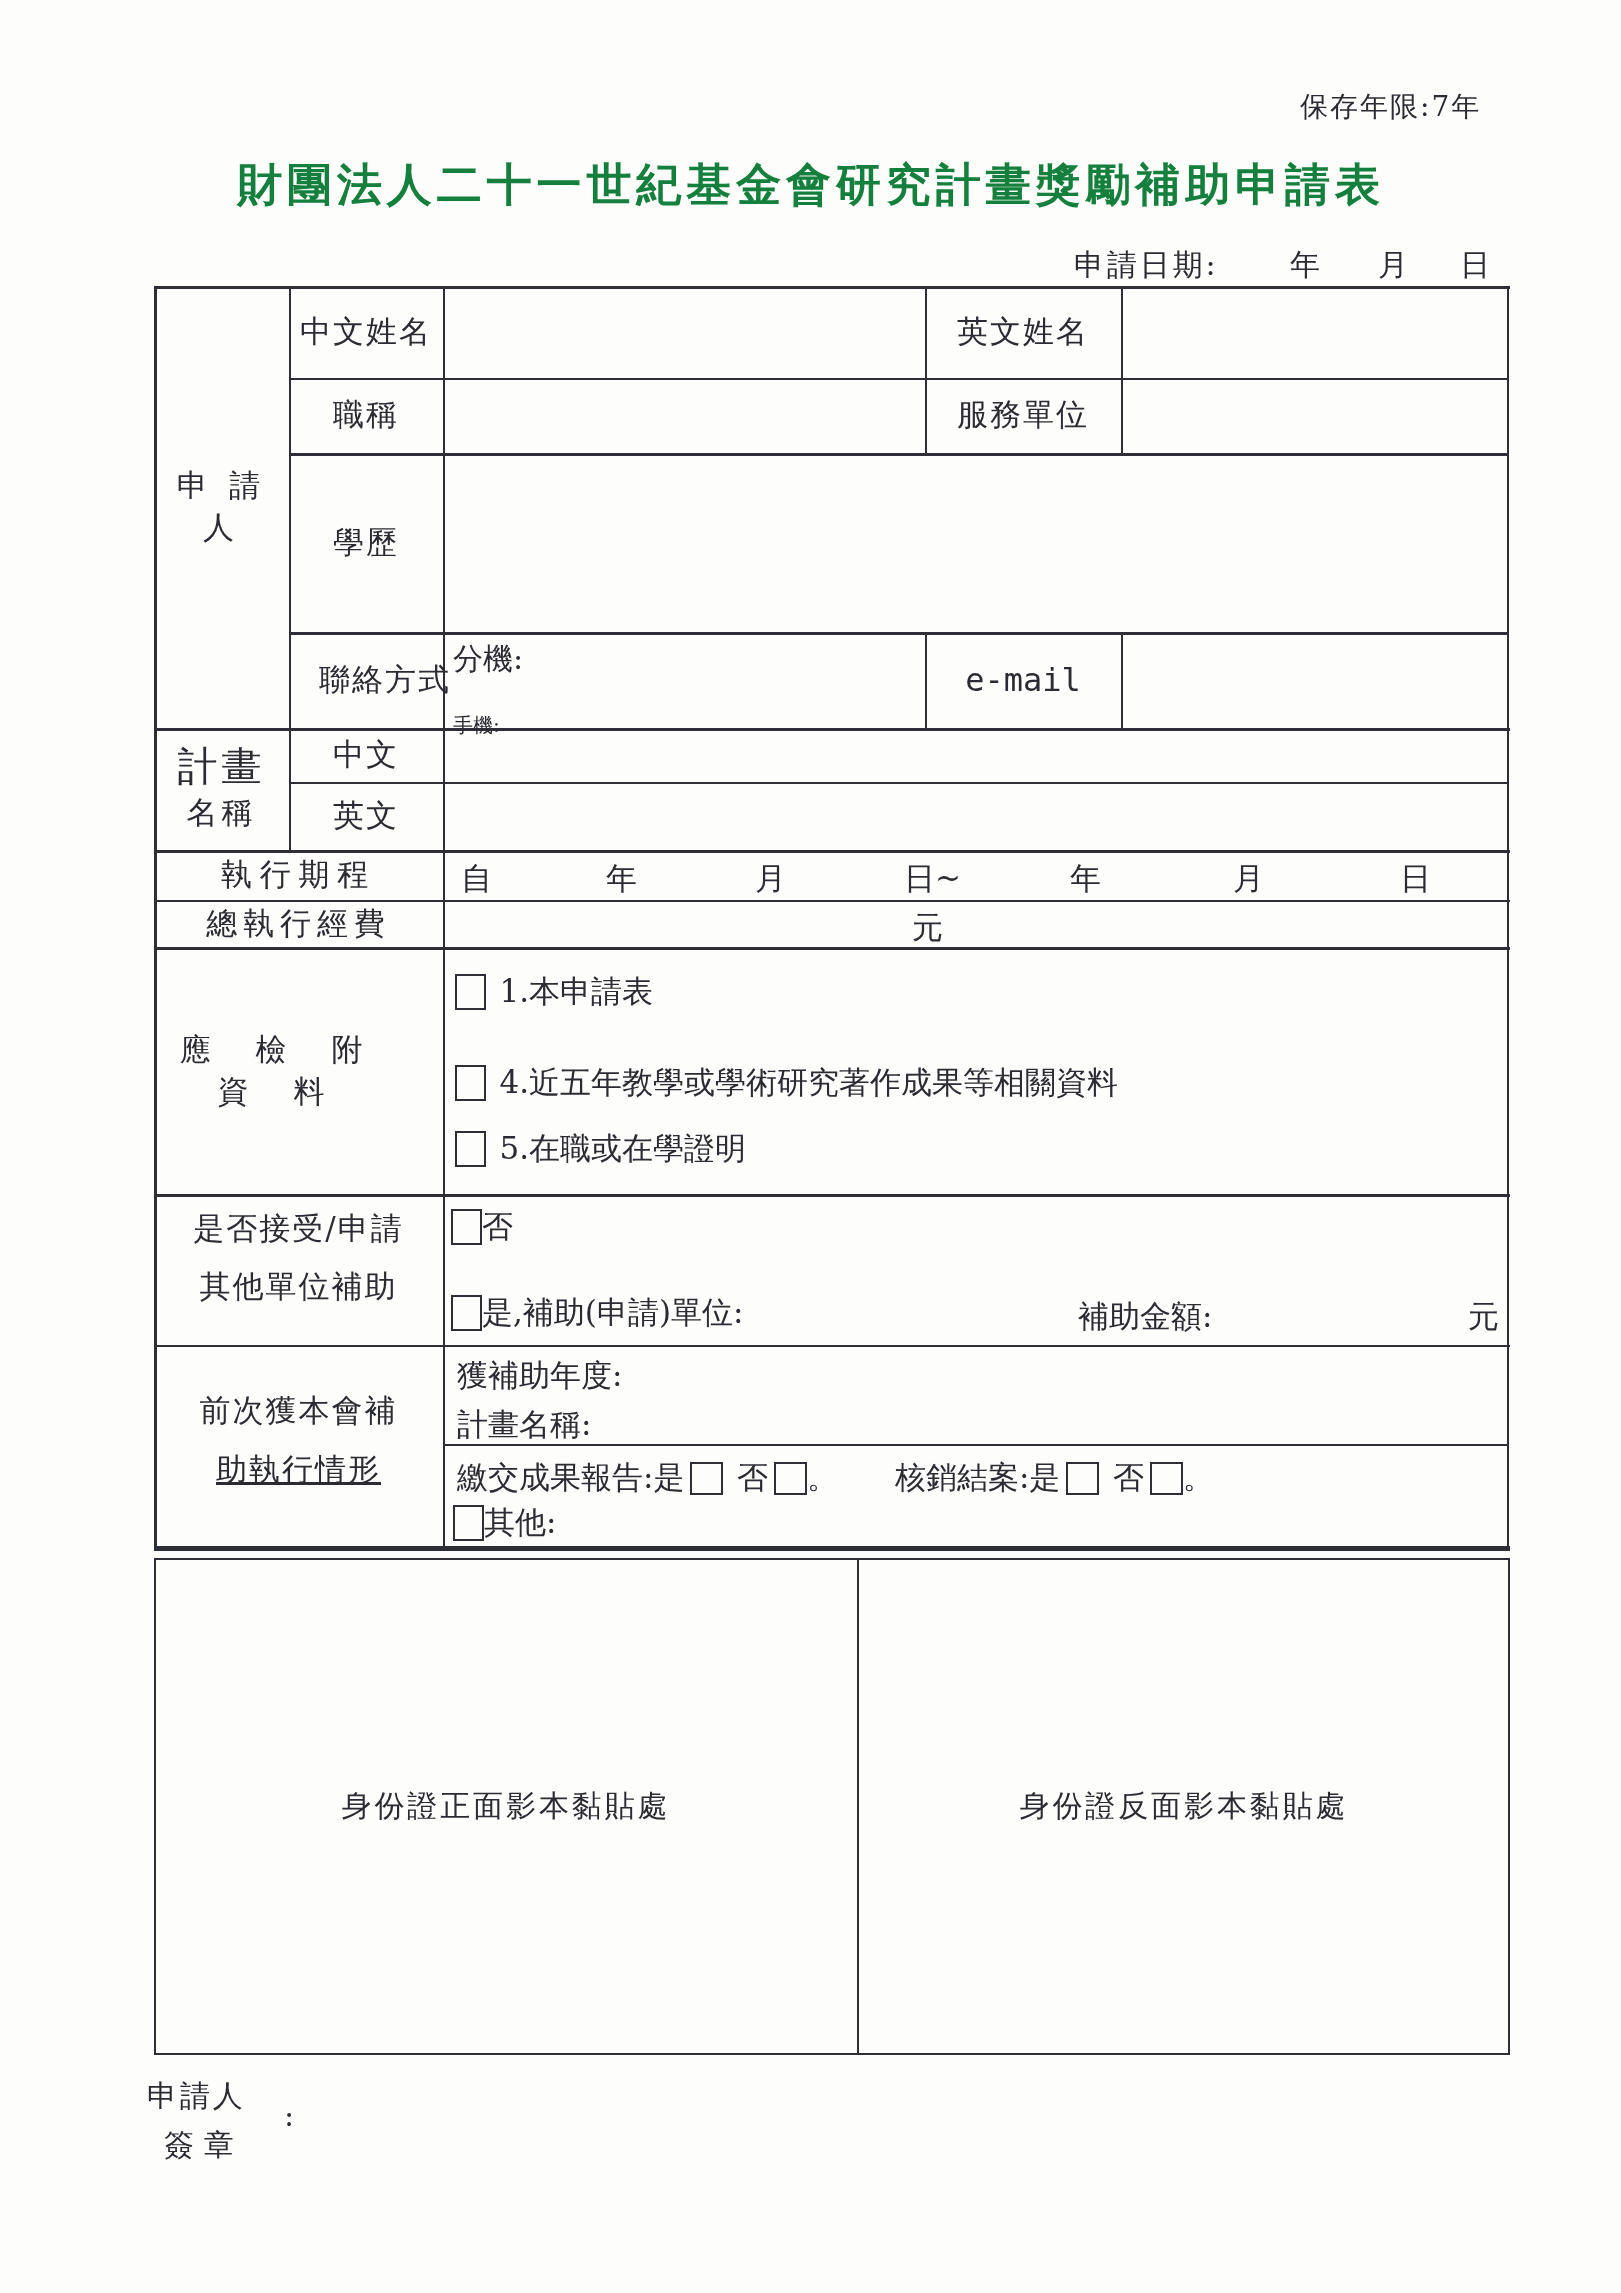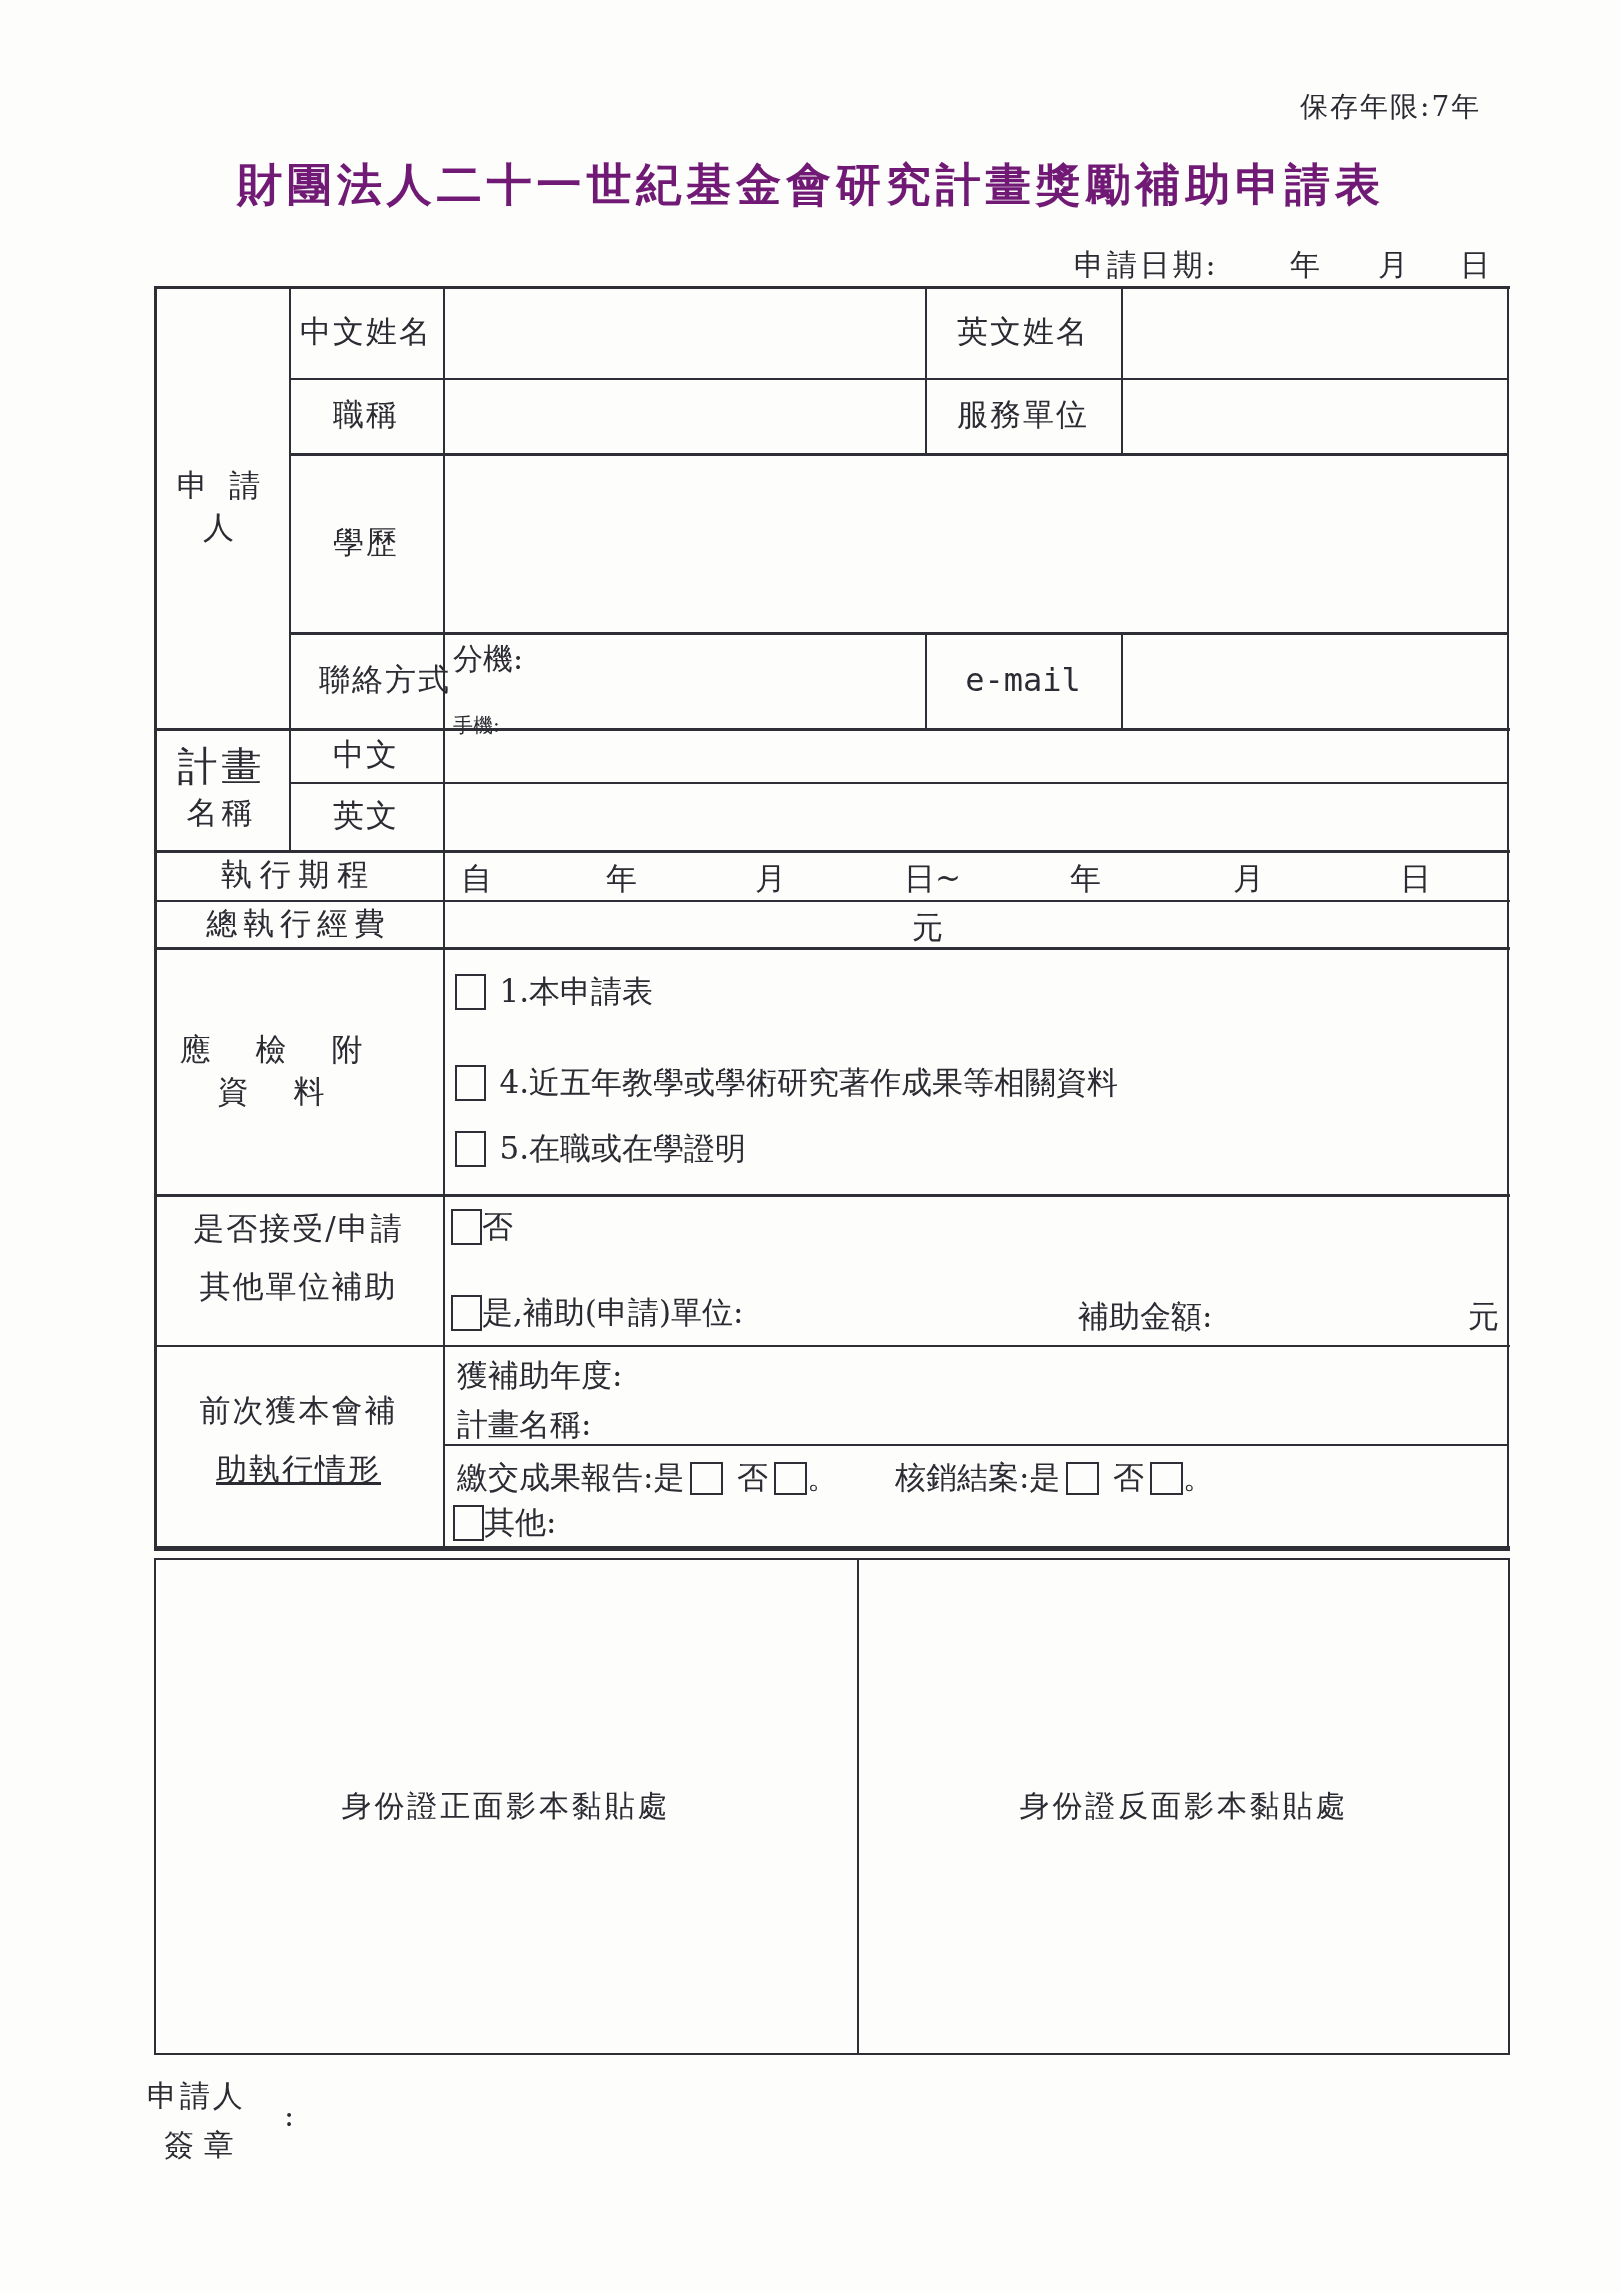--- a/index.html
+++ b/index.html
@@ -17,21 +17,21 @@
   .c{position:absolute;display:flex;align-items:center;justify-content:center;
      font-size:31px;letter-spacing:2px;text-align:center;}
   
   .hl,.vl{position:absolute;background:#2e2e36;}
   
   .cbx{display:inline-block;width:31px;height:36px;border:2.9px solid #2e2e36;
        background:#fdfdfb;box-sizing:border-box;flex:none;}
   .cbx.sq{width:33px;height:33px;}
   .row{position:absolute;display:flex;align-items:center;font-size:31px;}
   .gap14{margin-left:13.7px;}
-  .title{font-weight:700;letter-spacing:4.9px;color:#701a75;}
+  .title{font-weight:700;letter-spacing:4.9px;color:#15803d;}
   .mono{font-family:"DejaVu Sans Mono","Liberation Mono",monospace;}
   .idbox{position:absolute;border:2.9px solid #2e2e36;box-sizing:border-box;}
 </style>
 </head>
 <body>
 
 <div class="page">
 
   <div class="t" style="left:1300px;top:88px;font-size:28px;letter-spacing:2px;">保存年限:7年</div>
 

